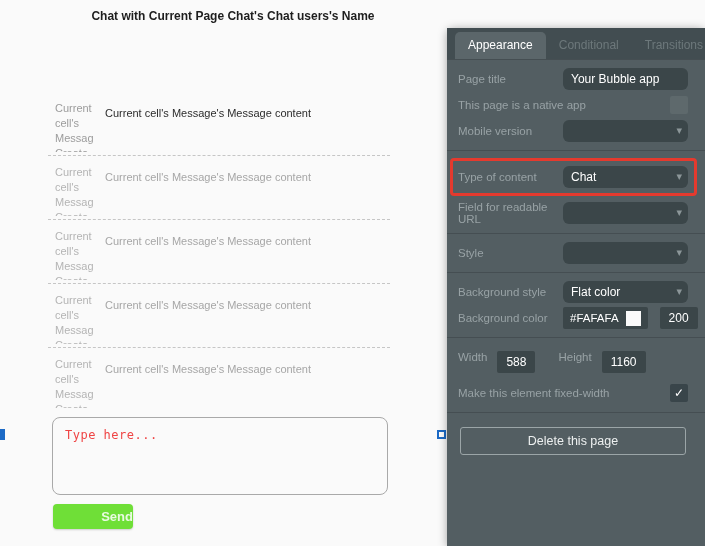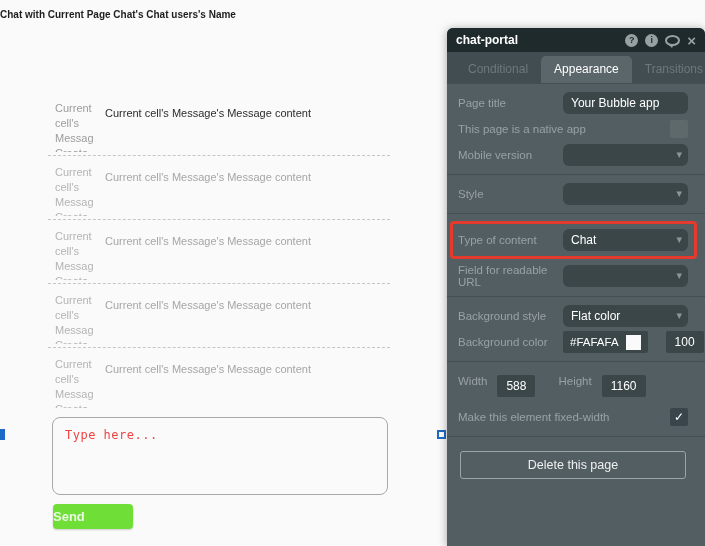--- a/index.html
+++ b/index.html
@@ -9,21 +9,21 @@
     overflow: hidden;
     background: var(--page-background, #FAFAFA);
     font-family: "Liberation Sans", sans-serif;
   }
 
   
   .canvas { position: absolute; inset: 0; }
 
   .page-title {
     position: absolute; top: 9px; left: 0; width: 466px;
-    font-size: 10px; font-weight: bold; color: #1e1e1e;
+    text-align: center; font-size: 12px; font-weight: bold; color: #1e1e1e;
   }
 
   .message-list { position: absolute; top: 92px; left: 48px; width: 342px; }
   .message-row { position: relative; height: 64px; border-bottom: 1px dashed #c6c6c6; }
   .message-row:last-child { border-bottom: none; }
   .message-sender {
     position: absolute; left: 7px; top: 9px; width: 43px; height: 51px;
     overflow: hidden; white-space: pre-line;
     font-size: 11px; line-height: 15px; color: #b4b4b4;
   }
@@ -41,21 +41,21 @@
   .composer-placeholder {
     margin: 10px 12px;
     font-family: "DejaVu Sans Mono", monospace;
     font-size: 12px; color: #ef4444; letter-spacing: 0.5px;
   }
 
   .send-button {
     position: absolute; left: 53px; top: 504px; width: 80px; height: 25px;
     background: var(--send-green, #6FDF37); border-radius: 4px;
     color: rgba(255,255,255,0.85); font-weight: bold; font-size: 13px;
-    text-align: left; line-height: 25px;
+    text-align: right; line-height: 25px;
     box-shadow: 0 1px 2px rgba(0,0,0,0.18);
     cursor: pointer;
   }
 
   .handle-left {
     position: absolute; left: 0; top: 429px; width: 5px; height: 11px;
     background: var(--selection-blue, #1C6AC6);
   }
   .handle-right {
     position: absolute; left: 437px; top: 430px; width: 9px; height: 9px;
@@ -132,21 +132,21 @@
 
   .dim-row { display: flex; margin: 9px 0; height: 22px; }
   .dim-label { color: #98a2a5; font-size: 11.5px; }
   .dim-input {
     background: #3b4649; color: #fff; height: 22px; border-radius: 2px;
     padding: 0 9px; display: flex; align-items: center; font-size: 12px;
     margin-left: 10px; cursor: pointer;
   }
   .dim-gap { margin-left: 23px; }
 
-  .color-control { display: flex; gap: 18px; width: 125px; flex: none; }
+  .color-control { display: flex; gap: 12px; width: 125px; flex: none; }
   .hex-box {
     background: #3b4649; height: 22px; border-radius: 2px;
     display: flex; align-items: center; gap: 7px; padding: 0 7px;
     font-size: 11.5px; cursor: pointer;
   }
   .swatch { width: 15px; height: 15px; background: var(--page-background, #FAFAFA); }
   .opacity-box {
     background: #3b4649; height: 22px; border-radius: 2px;
     display: flex; align-items: center; padding: 0 9px; font-size: 12px;
     cursor: pointer;
@@ -212,84 +212,75 @@
     <div class="composer-placeholder">Type here...</div>
   </div>
 
   <div class="send-button">Send</div>
 
   <div class="handle-left"></div>
   <div class="handle-right"></div>
 </div>
 
 <div class="panel">
-  <div class="panel-header">
-    <div class="panel-title">chat-portal</div>
-    <div class="header-icons">
-      <span class="icon-circle">?</span>
-      <span class="icon-circle">i</span>
-      <span class="icon-bubble"></span>
-      <span class="icon-close">×</span>
-    </div>
-  </div>
 
   <div class="tabs">
+    <div class="tab active">Appearance</div>
     <div class="tab">Conditional</div>
-    <div class="tab active">Appearance</div>
     <div class="tab">Transitions</div>
   </div>
 
   <div class="section">
     <div class="prow">
       <div class="prow-label">Page title</div>
       <div class="pinput control">Your Bubble app</div>
     </div>
     <div class="prow">
       <div class="prow-label">This page is a native app</div>
       <div class="checkbox"></div>
     </div>
     <div class="prow">
       <div class="prow-label">Mobile version</div>
-      <div class="dropdown control"></div>
-    </div>
-  </div>
-
-  <div class="section">
-    <div class="prow">
-      <div class="prow-label">Style</div>
       <div class="dropdown control"></div>
     </div>
   </div>
 
   <div class="section">
     <div class="highlight-wrap">
       <div class="prow">
         <div class="prow-label">Type of content</div>
         <div class="dropdown control">Chat</div>
       </div>
     </div>
     <div class="prow">
       <div class="prow-label">Field for readable URL</div>
+      <div class="dropdown control"></div>
+    </div>
+  </div>
+
+  <div class="section">
+    <div class="prow">
+      <div class="prow-label">Style</div>
       <div class="dropdown control"></div>
     </div>
   </div>
 
   <div class="section">
     <div class="prow">
       <div class="prow-label">Background style</div>
       <div class="dropdown control">Flat color</div>
     </div>
     <div class="prow">
       <div class="prow-label">Background color</div>
       <div class="color-control">
         <div class="hex-box">
           <span>#FAFAFA</span>
           <span class="swatch"></span>
         </div>
-        <div class="opacity-box">100</div>
+        <div class="opacity-box">200</div>
       </div>
     </div>
   </div>
 
   <div class="section">
     <div class="dim-row">
       <div class="dim-label">Width</div>
       <div class="dim-input">588</div>
       <div class="dim-label dim-gap">Height</div>
       <div class="dim-input">1160</div>

